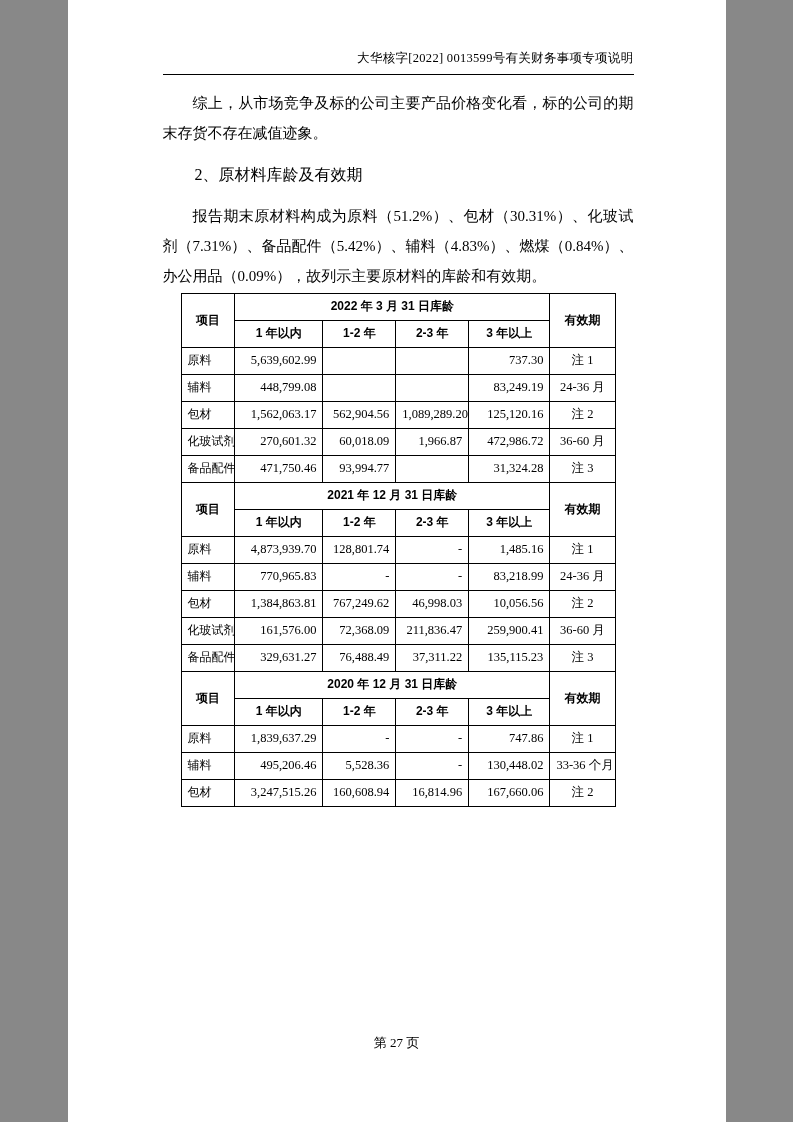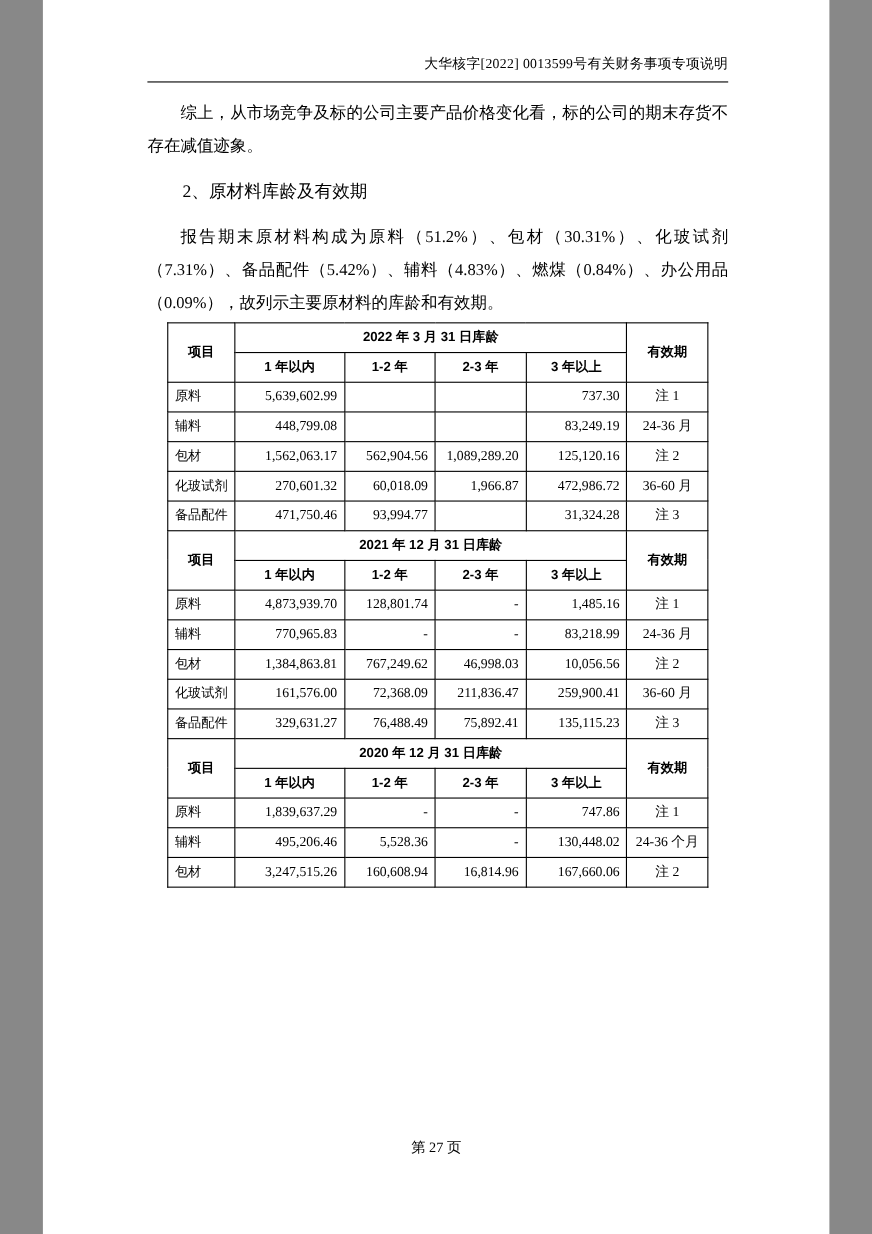--- a/index.html
+++ b/index.html
@@ -1,19 +1,19 @@
 <!DOCTYPE html>
 <html><head>
 <meta charset="utf-8">
 <style>
   * { box-sizing: border-box; }
   html, body { margin: 0; padding: 0; background: #888; }
   .page {
     position: relative;
-    width: 715px;
+    width: 658px;
     height: 1122px;
     margin: 0 auto;
     background: #ffffff;
     font-family: "Liberation Serif", "DejaVu Serif", serif;
     color: #000;
     overflow: hidden;
   }
   .header {
     position: absolute;
     top: 50px;
@@ -213,21 +213,21 @@
             <td class="val">161,576.00</td>
             <td class="val">72,368.09</td>
             <td class="val">211,836.47</td>
             <td class="val">259,900.41</td>
             <td class="validity">36-60 月</td>
           </tr>
           <tr>
             <td class="item">备品配件</td>
             <td class="val">329,631.27</td>
             <td class="val">76,488.49</td>
-            <td class="val">75,892.41</td>
+            <td class="val">37,311.22</td>
             <td class="val">135,115.23</td>
             <td class="validity">注 3</td>
           </tr>
           <tr>
             <th rowspan="2">项目</th>
             <th colspan="4">2020 年 12 月 31 日库龄</th>
             <th rowspan="2">有效期</th>
           </tr>
           <tr>
             <th>1 年以内</th>
@@ -242,21 +242,21 @@
             <td class="val">-</td>
             <td class="val">747.86</td>
             <td class="validity">注 1</td>
           </tr>
           <tr>
             <td class="item">辅料</td>
             <td class="val">495,206.46</td>
             <td class="val">5,528.36</td>
             <td class="val">-</td>
             <td class="val">130,448.02</td>
-            <td class="validity">24-36 个月</td>
+            <td class="validity">33-36 个月</td>
           </tr>
           <tr>
             <td class="item">包材</td>
             <td class="val">3,247,515.26</td>
             <td class="val">160,608.94</td>
             <td class="val">16,814.96</td>
             <td class="val">167,660.06</td>
             <td class="validity">注 2</td>
           </tr>
         </tbody>

